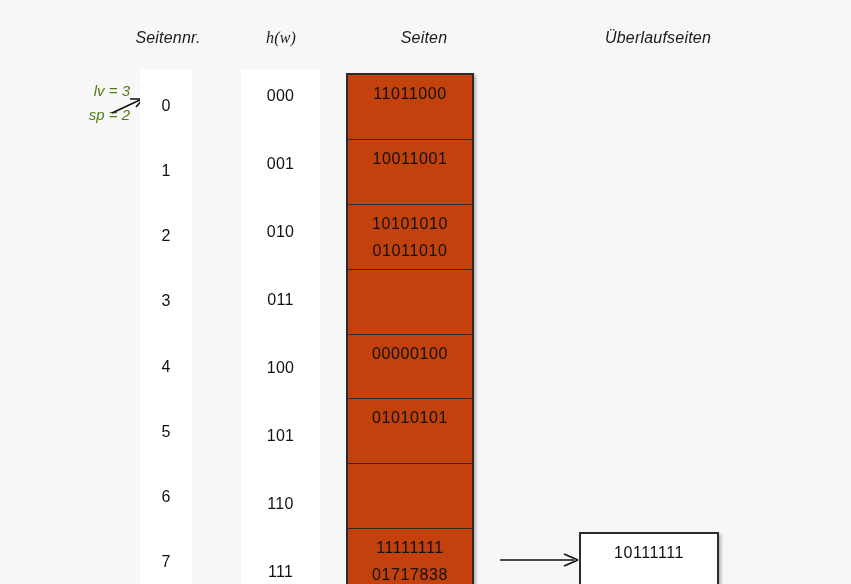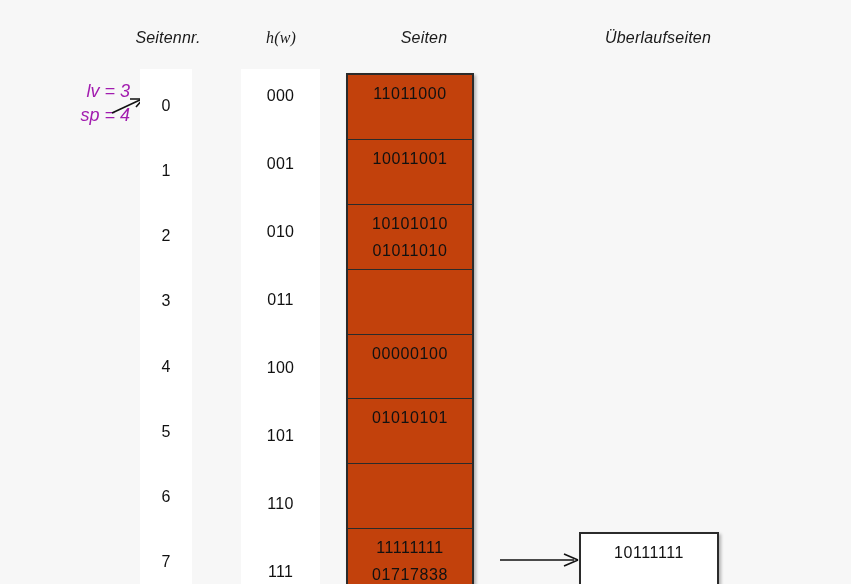--- a/index.html
+++ b/index.html
@@ -39,23 +39,23 @@
   #hdr-ueber    { left: 658px; top: 4px; }
 
   
   #annotation {
     position: absolute;
     left: 30px;
     top: 54px;
     width: 100px;
     text-align: right;
     font-style: italic;
-    font-size: 18px;
+    font-size: 15px;
     line-height: 24px;
-    color: #a21caf;
+    color: #4d7c0f;
     white-space: nowrap;
   }
   #annotation .ann-line { display: block; }
 
   #annot-arrow {
     position: absolute;
     left: 110px;
     top: 68px;
     width: 40px;
     height: 24px;
@@ -167,21 +167,21 @@
 
 <div id="stage">
 
   <div class="col-header" id="hdr-seitennr">Seitennr.</div>
   <div class="col-header" id="hdr-hw">h(w)</div>
   <div class="col-header" id="hdr-seiten">Seiten</div>
   <div class="col-header" id="hdr-ueber">Überlaufseiten</div>
 
   <div id="annotation">
     <span class="ann-line">lv = 3</span>
-    <span class="ann-line">sp = 4</span>
+    <span class="ann-line">sp = 2</span>
   </div>
 
   <svg id="annot-arrow" viewBox="0 0 40 24" xmlns="http://www.w3.org/2000/svg">
     <path d="M2 20 L32 6" stroke="#111111" stroke-width="1.6" fill="none"></path>
     <path d="M33 6 L20 6 M33 6 L26 14" stroke="#111111" stroke-width="1.6" fill="none"></path>
   </svg>
 
   <div class="col-band" id="band-seitennr"></div>
   <div class="col-band" id="band-hw"></div>
 

